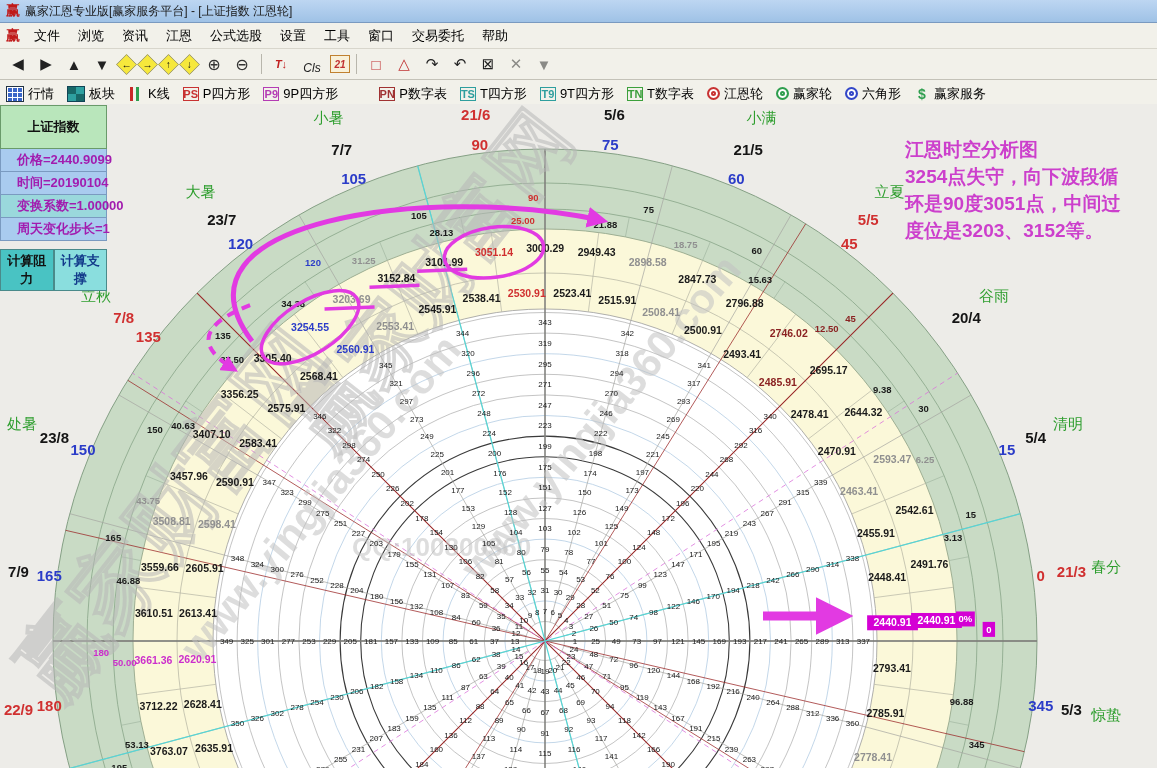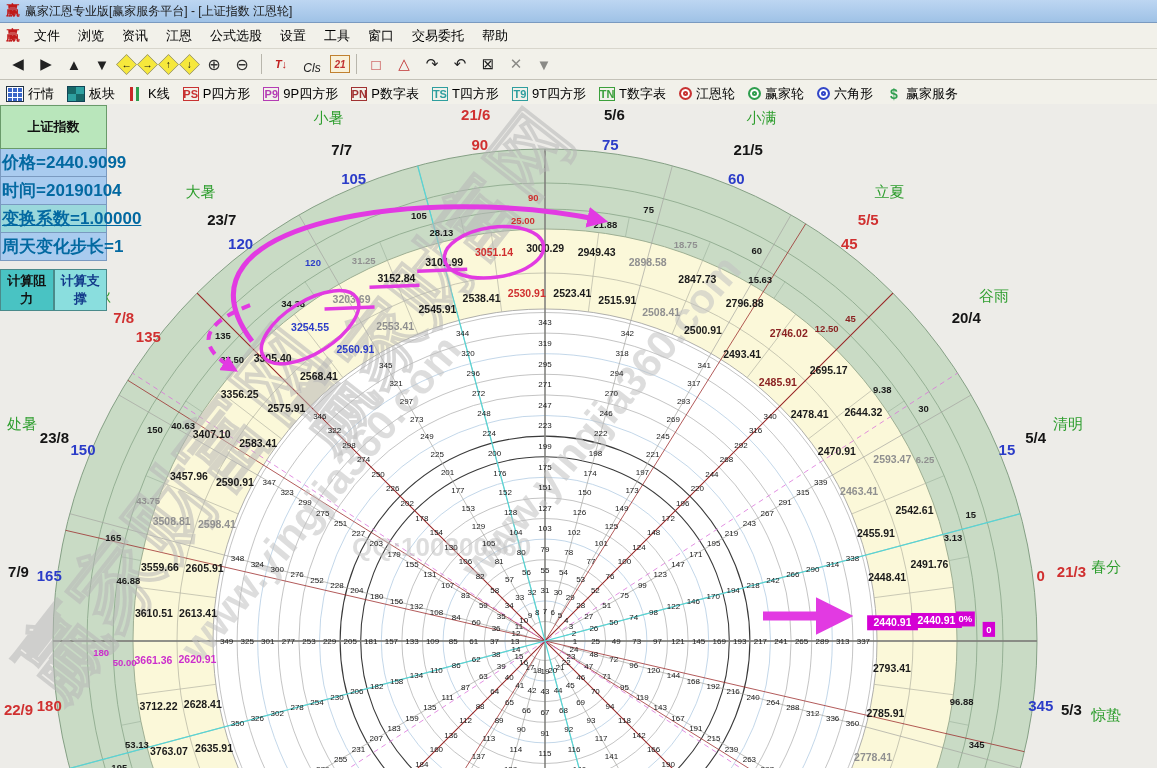--- a/index.html
+++ b/index.html
@@ -35,22 +35,22 @@
   .ic-kline{background:linear-gradient(90deg,transparent 2px,#C82828 2px 5px,transparent 5px 8px,#2E9E4E 8px 11px,transparent 11px);}
   .ic-box{border:1px solid currentColor;width:14px;height:12px;}
   .ic-ring{border:2px solid currentColor;border-radius:50%;width:9px;height:9px;box-shadow:inset 0 0 0 2px #fff,inset 0 0 0 4px currentColor;}
   .ic-dollar{color:#2E9E4E;font-size:14px;font-weight:bold;}
   
   #chart{position:absolute;left:0;top:104px;width:1157px;height:664px;background:#EDECE8;}
   #wheel{position:absolute;left:0;top:0;}
   
   #info{position:absolute;left:0;top:1px;width:107px;font-size:13px;font-weight:bold;z-index:5;}
   #info .ttl{background:#B9E6BB;border:1px solid #6A9A6A;text-align:center;padding:12px 0;color:#111;}
-  #info .row{background:#A9CBEF;border:1px solid #7A9AC0;border-top:none;color:#0369a1;padding:2px 1px;white-space:nowrap;font-size:17px;}
-  #info .row.cy{background:#9AD8DC;text-decoration:underline;}
+  #info .row{background:#A9CBEF;border:1px solid #7A9AC0;border-top:none;color:#a21caf;padding:2px 16px;white-space:nowrap;font-size:13px;}
+  #info .row.cy{background:#9AD8DC;}
   #info .btns{display:flex;}
   #info .btn{flex:1;text-align:center;padding:2px 0;border:1px solid #4A8A8A;color:#111;cursor:default;margin-top:8px;}
   #info .btn.b1{background:#49C3C3;}
   #info .btn.b2{background:#8ADEDE;color:#123A8A;}
   
   #note{position:absolute;left:905px;top:32px;width:250px;font-size:19px;font-weight:bold;
     line-height:27px;z-index:5;}
 </style>
 </head>
 <body>
@@ -153,21 +153,21 @@
     </span>
     <span class="tvi">
       <span class="tvic ic-box" style="color: rgb(200, 50, 50);">PS</span>
       <span>P四方形</span>
     </span>
     <span class="tvi">
       <span class="tvic ic-box" style="color: rgb(180, 60, 180);">P9</span>
       <span>9P四方形</span>
     </span>
     <span class="tvi">
-      <span class="tvic ic-box" style="color: rgb(160, 50, 50);">PN</span>
+      <span class="tvic ic-box" style="color: rgb(160, 50, 50); margin-left: 28px;">PN</span>
       <span>P数字表</span>
     </span>
     <span class="tvi">
       <span class="tvic ic-box" style="color: rgb(46, 158, 158);">TS</span>
       <span>T四方形</span>
     </span>
     <span class="tvi">
       <span class="tvic ic-box" style="color: rgb(46, 158, 158);">T9</span>
       <span>9T四方形</span>
     </span>
@@ -878,13 +878,19 @@
         <div class="row ">价格=2440.9099</div>
         <div class="row ">时间=20190104</div>
         <div class="row cy">变换系数=1.00000</div>
         <div class="row ">周天变化步长=1</div>
       </div>
     <div class="btns" id="info-btns">
         <div class="btn b1">计算阻力</div>
         <div class="btn b2">计算支撑</div>
       </div>
   </div>
+  <div id="note" style="color: rgb(204, 63, 204);">
+      <div>江恩时空分析图</div>
+      <div>3254点失守，向下波段循</div>
+      <div>环是90度3051点，中间过</div>
+      <div>度位是3203、3152等。</div>
+    </div>
 </div>
 
 </body></html>

